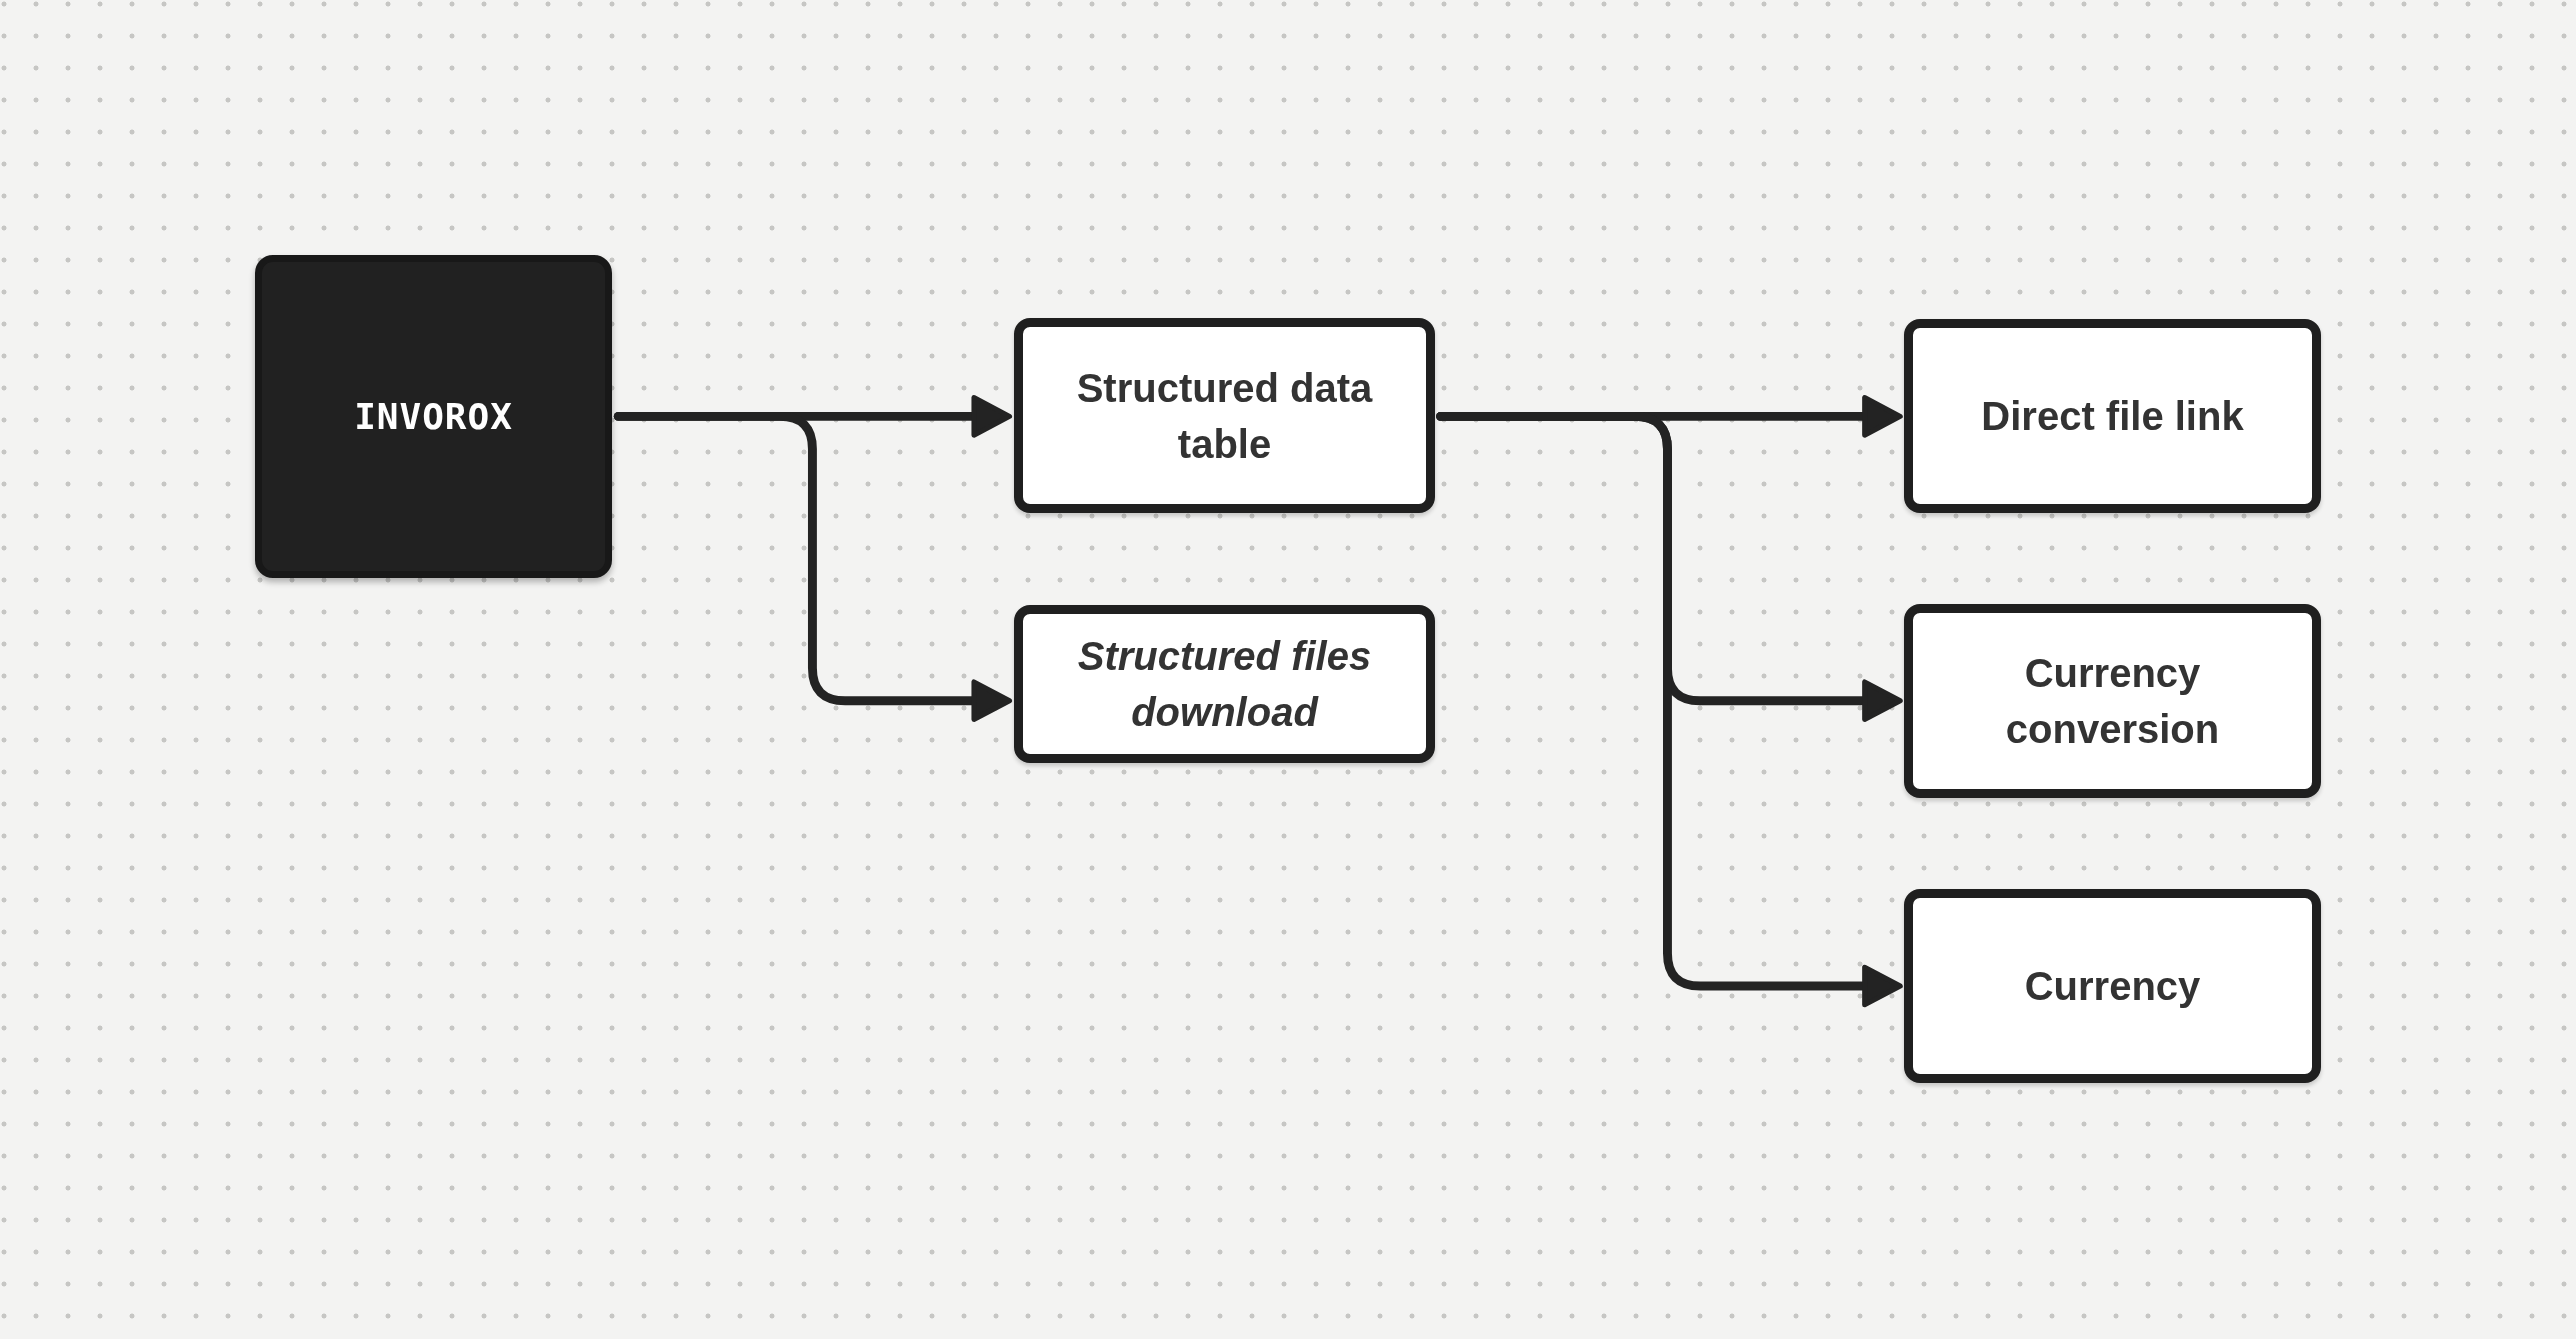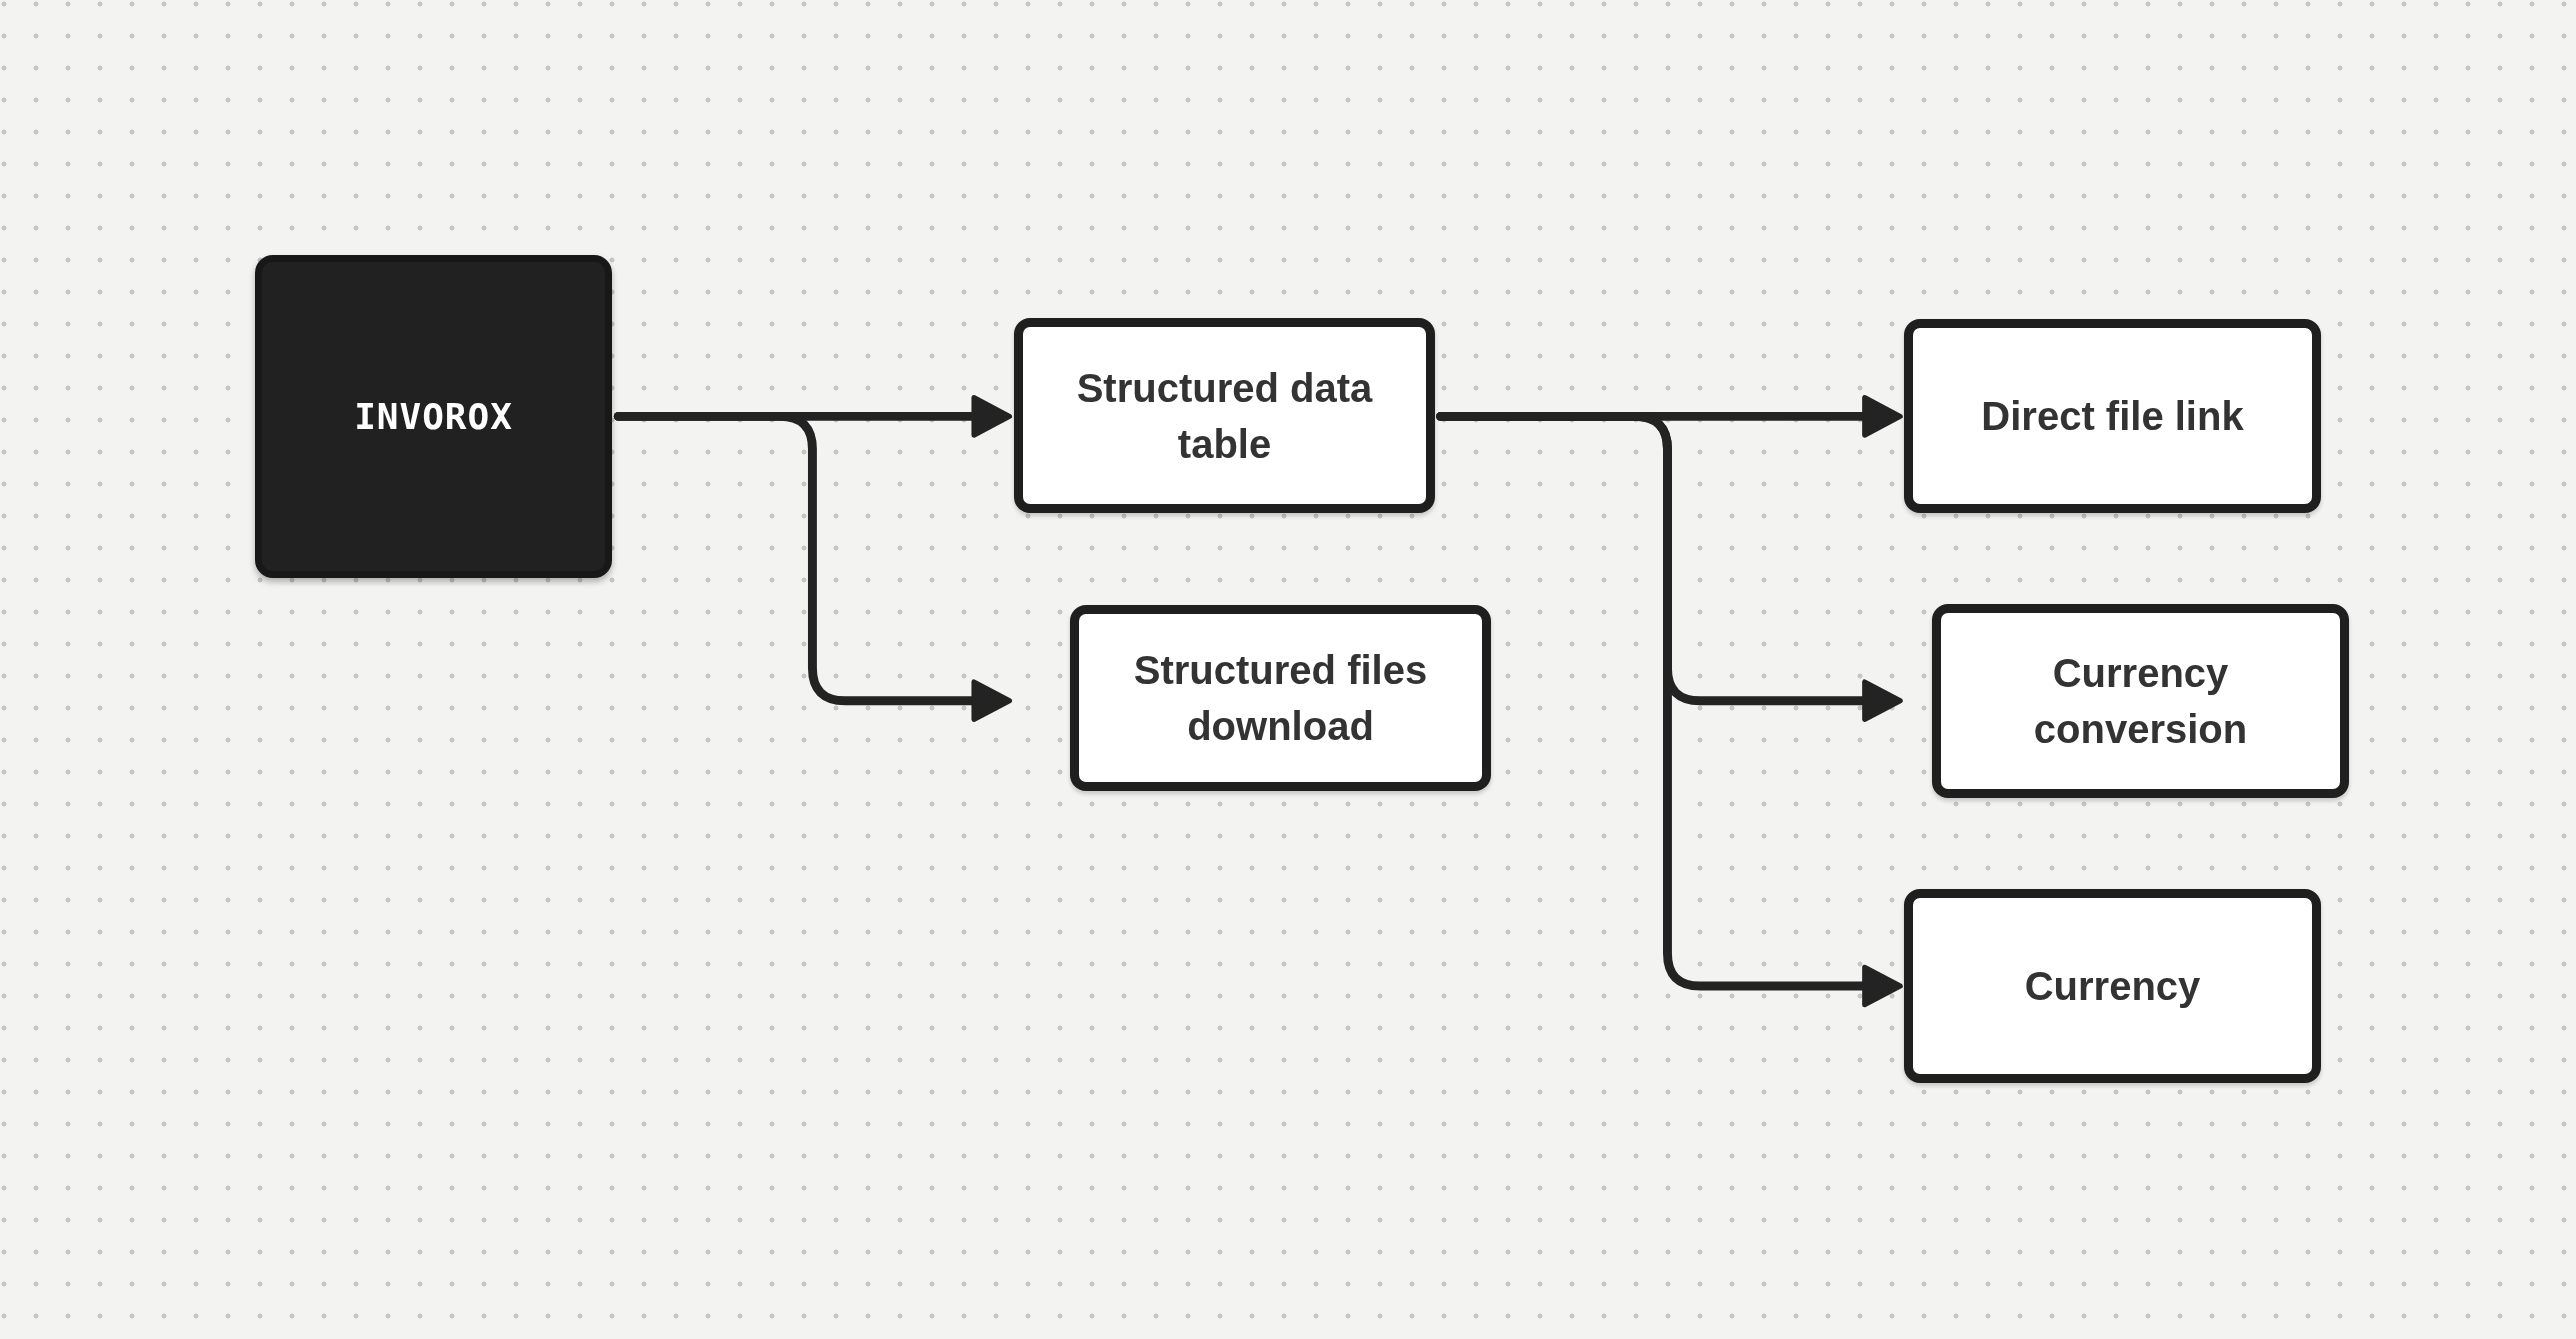--- a/index.html
+++ b/index.html
@@ -65,23 +65,23 @@
     box-shadow: 0 4px 6px rgba(0,0,0,0.28);
     color: #ffffff;
     font-family: "DejaVu Sans Mono", monospace;
     font-size: 36px;
     font-weight: bold;
     letter-spacing: 1px;
   }
   
   #node-invorox   { left: 255px;  top: 255px; width: 357px; height: 323px; }
   #node-table     { left: 1014px; top: 318px; width: 421px; height: 195px; }
-  #node-files     { left: 1070px; top: 605px; width: 421px; height: 186px; }
+  #node-files     { left: 1014px; top: 605px; width: 421px; height: 158px; font-style: italic; }
   #node-direct    { left: 1904px; top: 319px; width: 417px; height: 194px; }
-  #node-currency  { left: 1904px; top: 604px; width: 417px; height: 194px; margin-left: 28px; }
+  #node-currency  { left: 1904px; top: 604px; width: 417px; height: 194px; }
   #node-payments  { left: 1904px; top: 889px; width: 417px; height: 194px; }
 </style>
 </head>
 <body>
 
 <div class="canvas">
 
   <svg class="edge-layer" viewBox="0 0 2600 1352" xmlns="http://www.w3.org/2000/svg">
 
     <path class="connector" d="M 624 420 L 984 420"></path>

